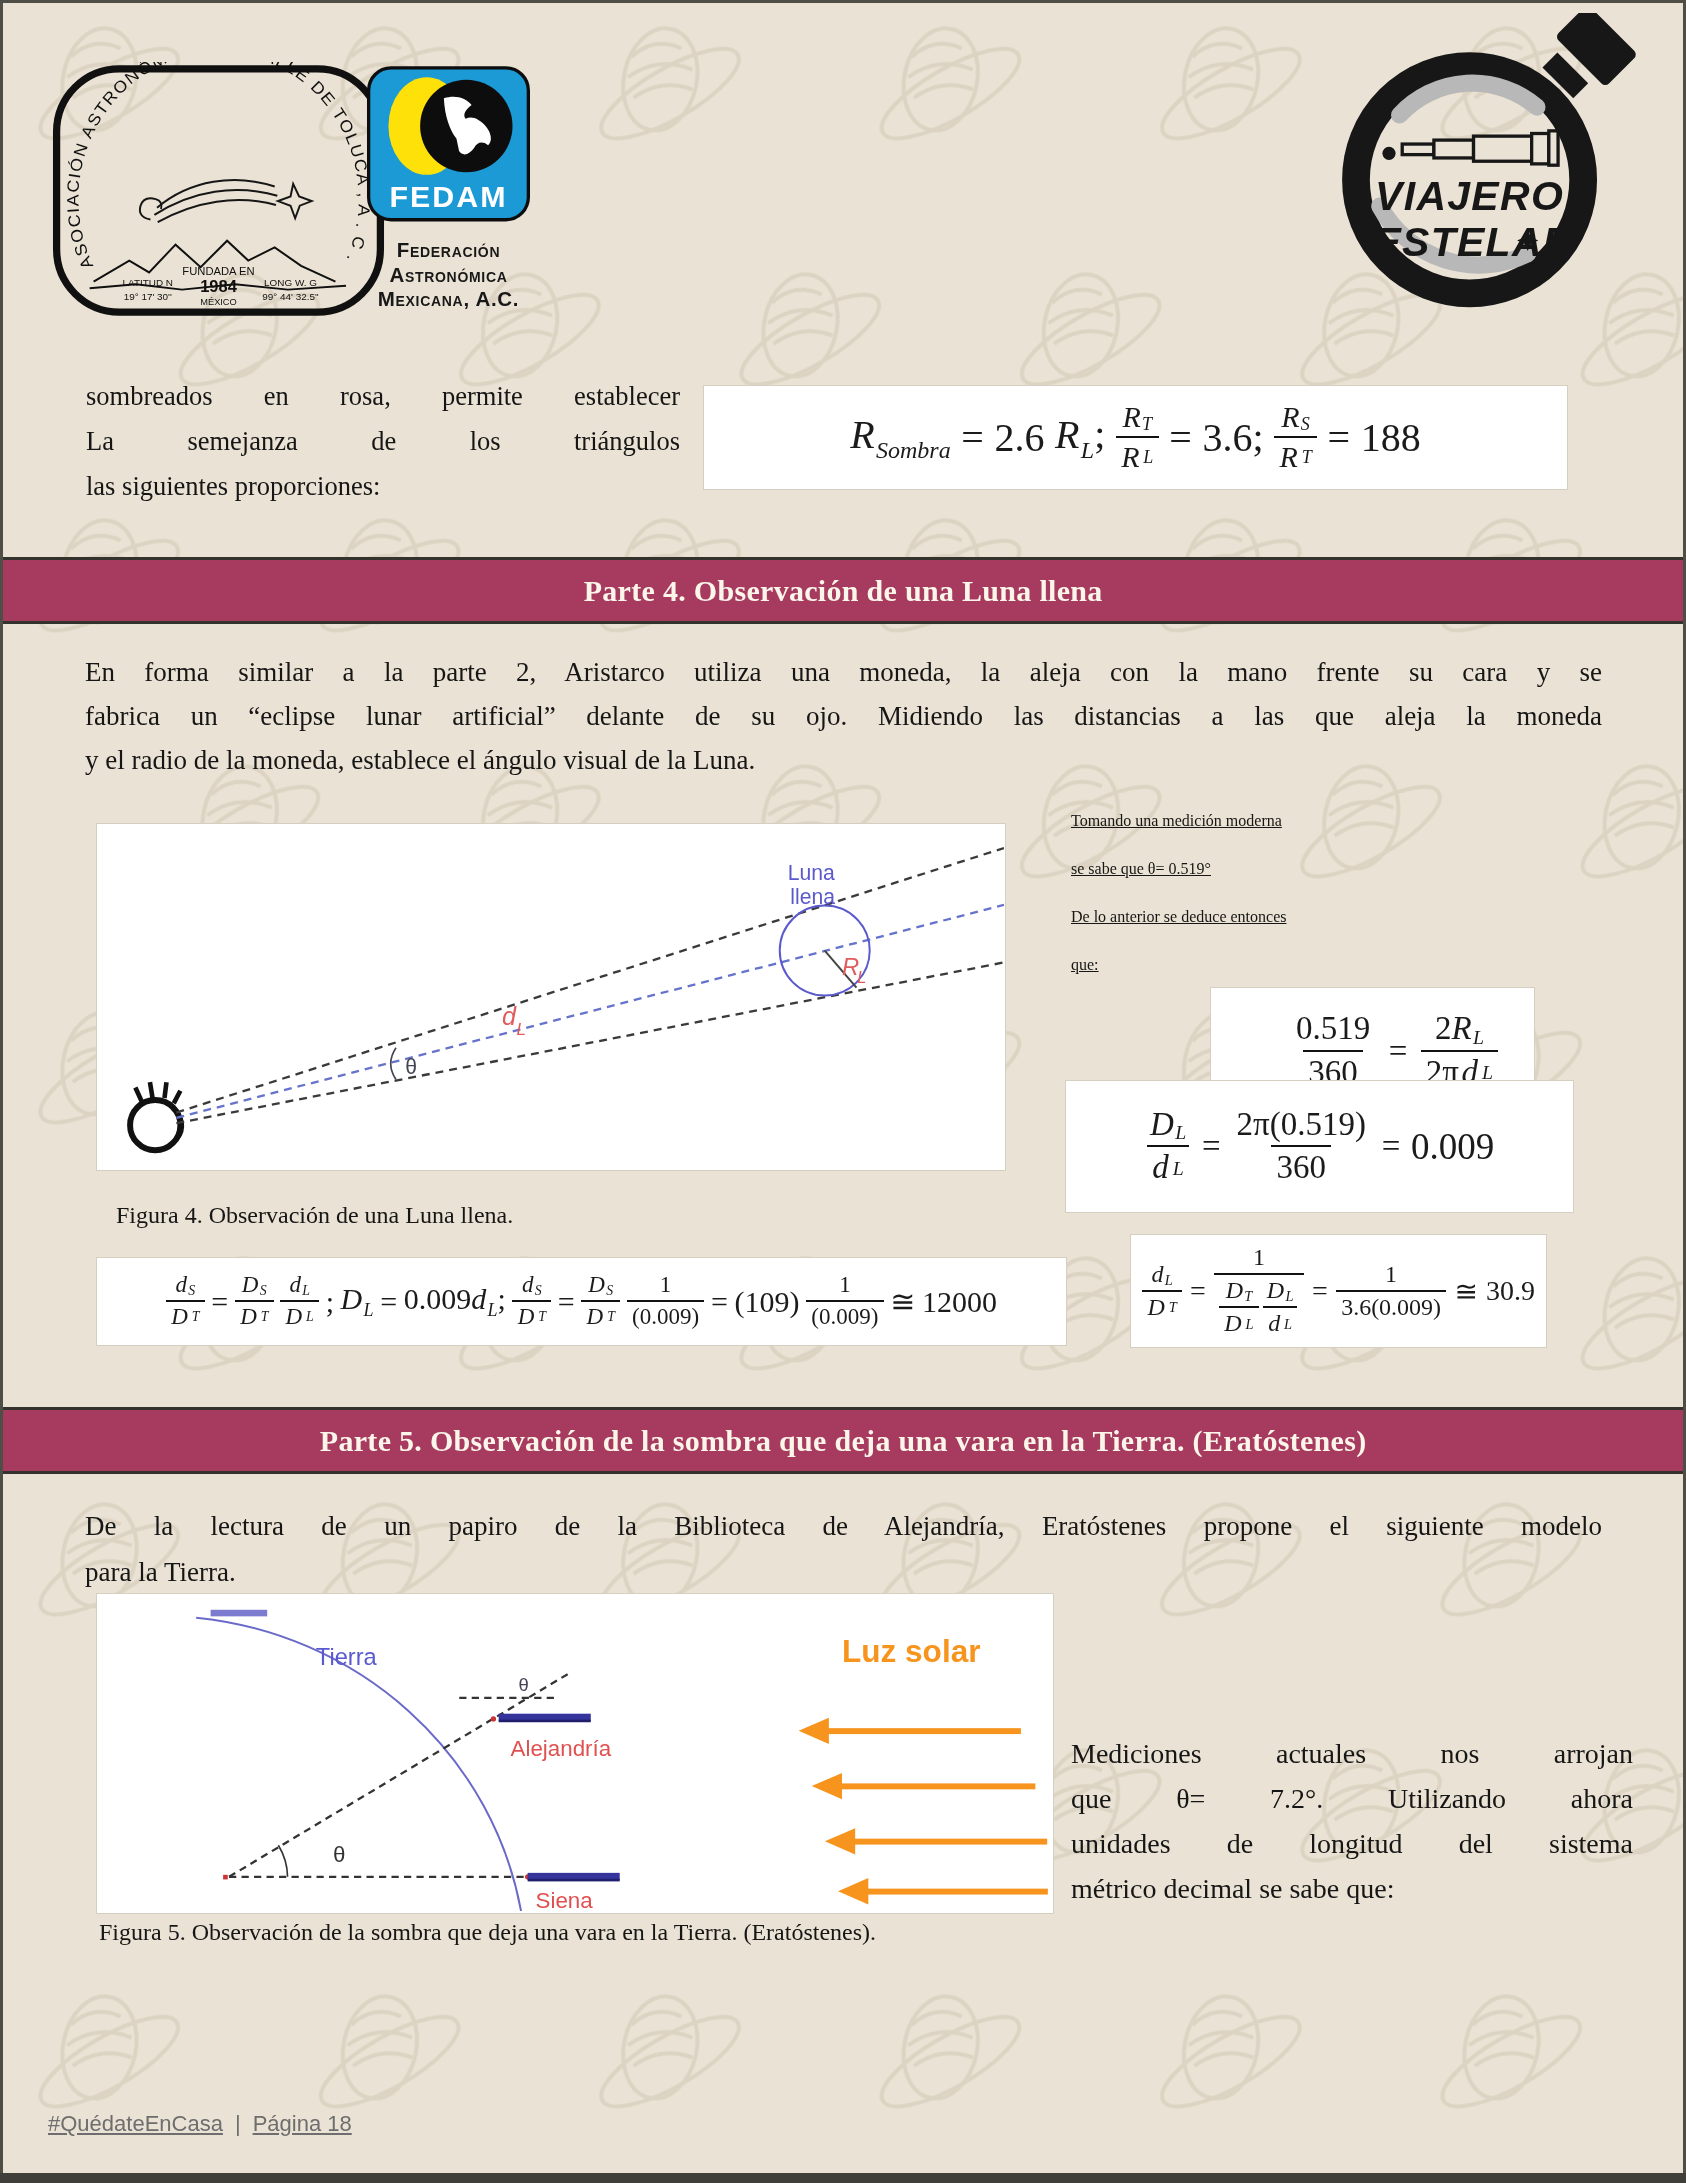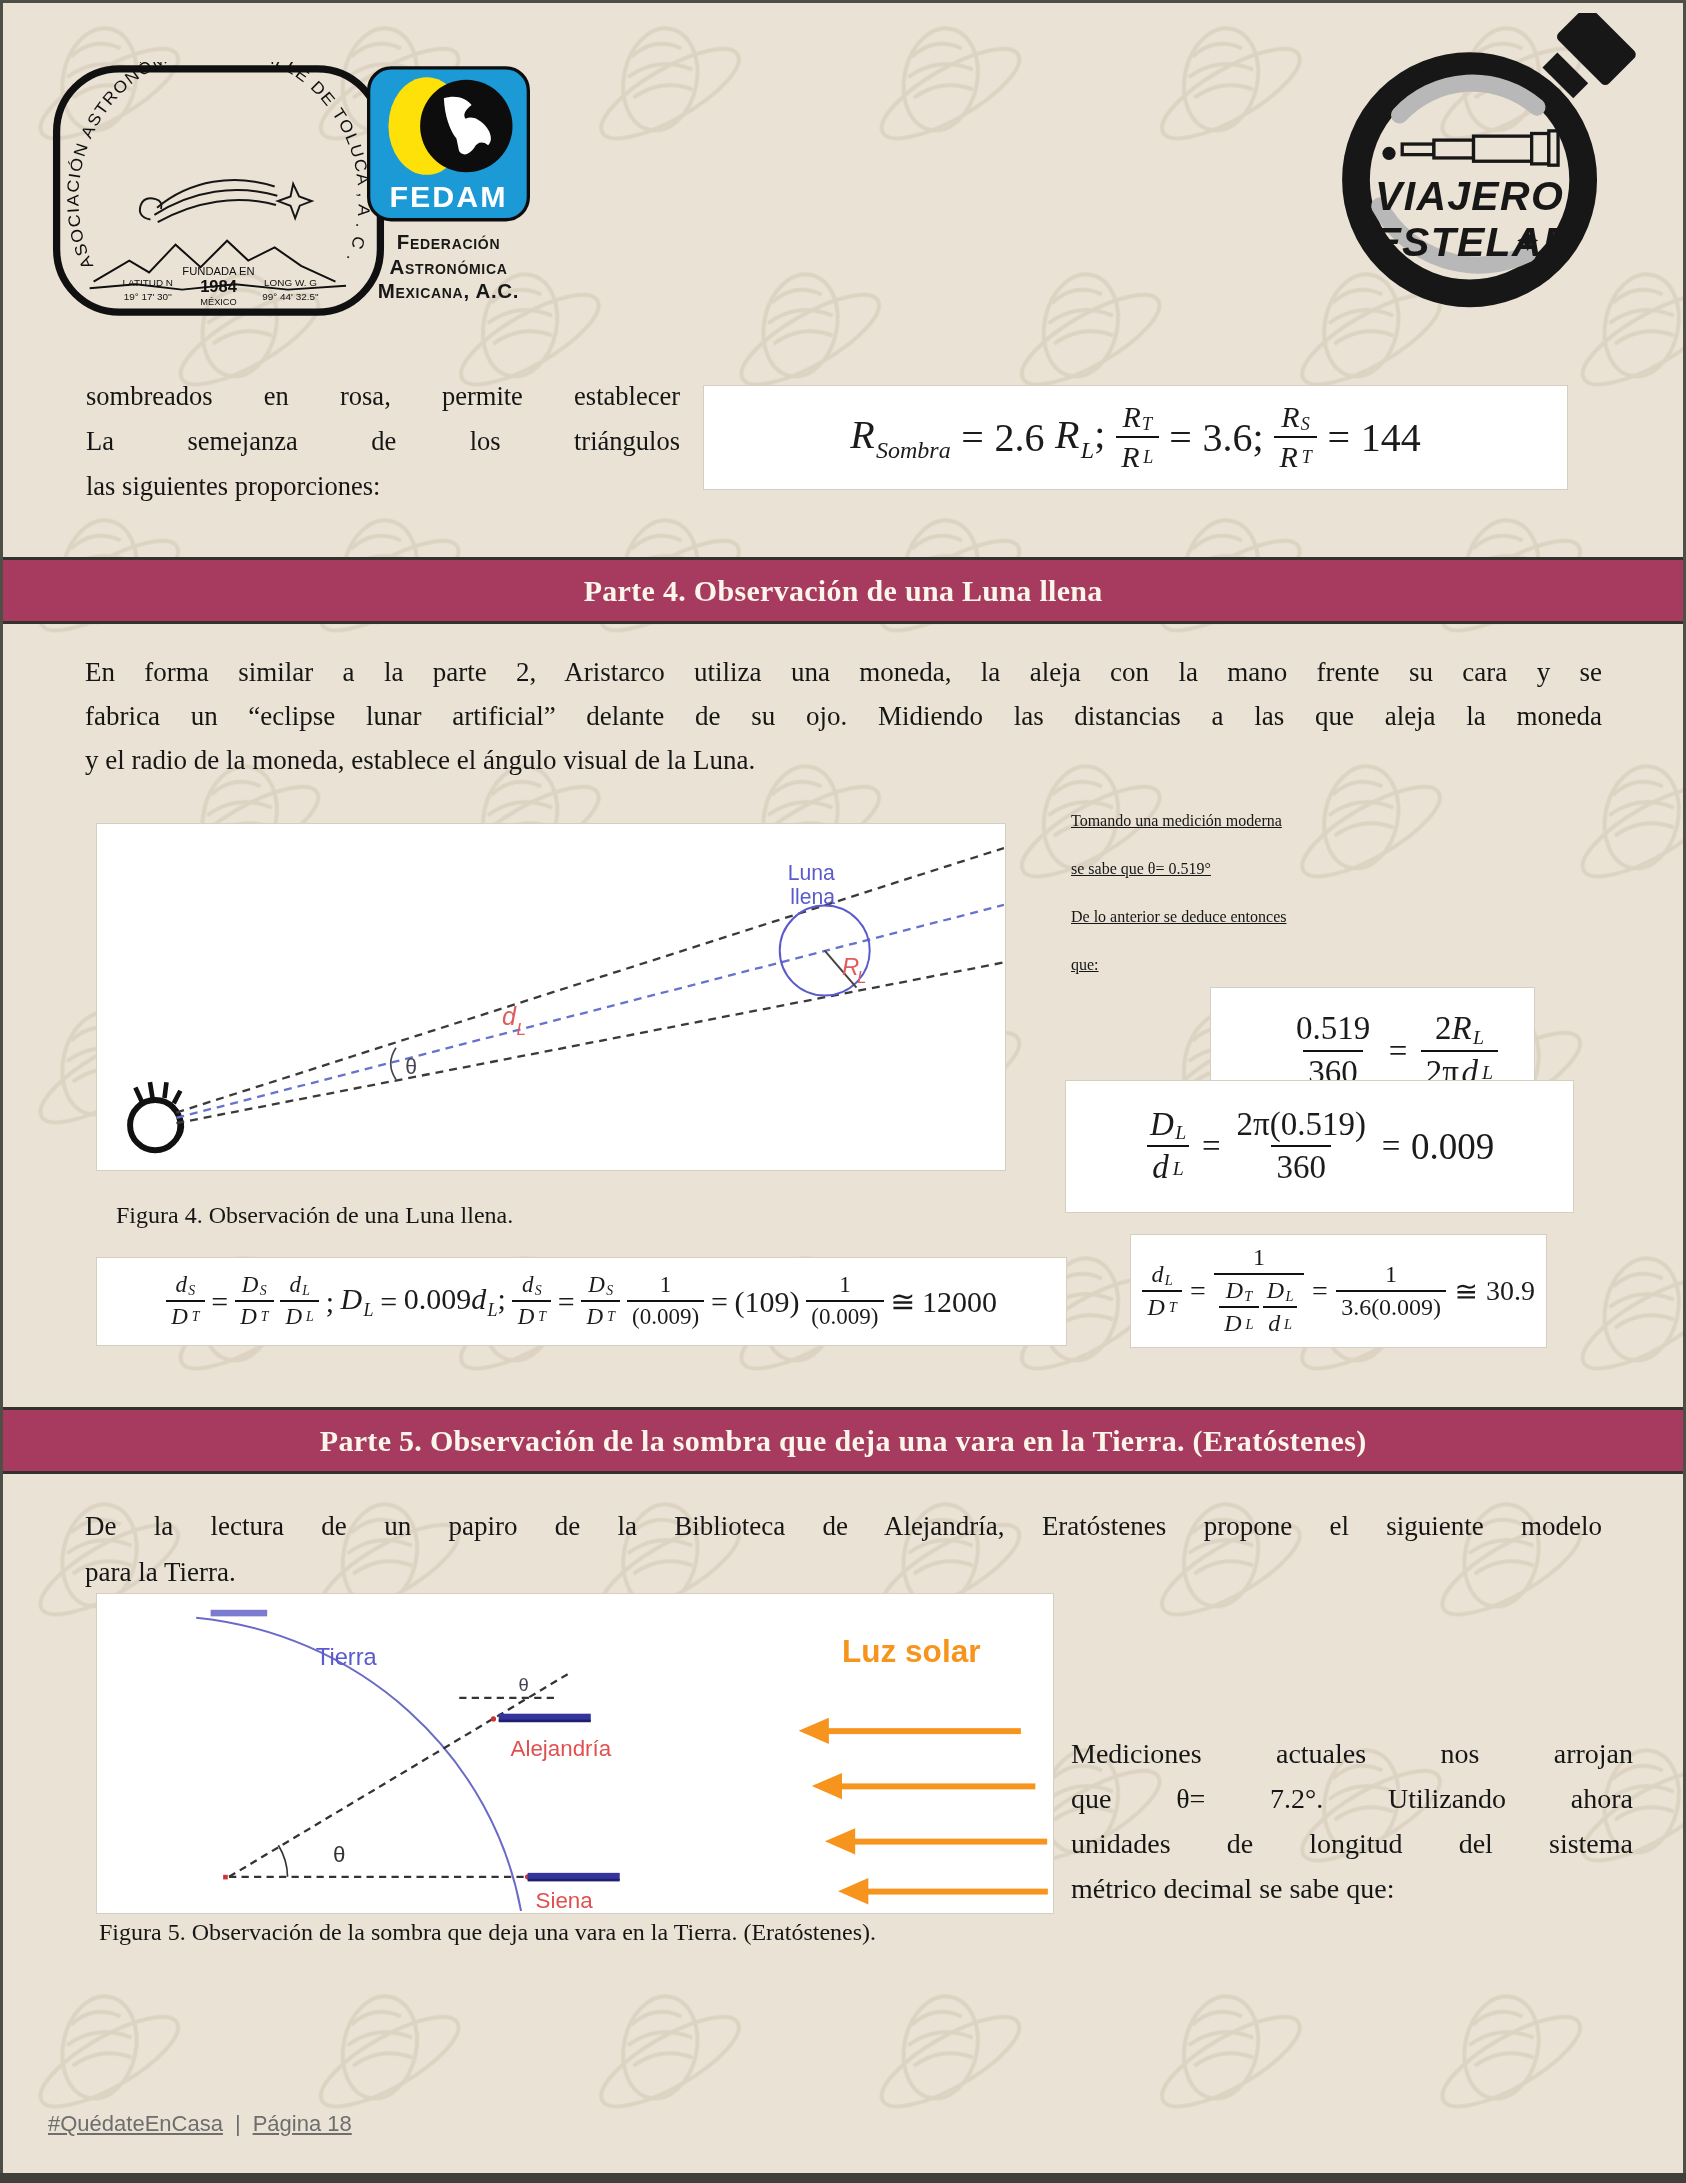--- a/index.html
+++ b/index.html
@@ -150,21 +150,21 @@
 </div>
 
 <div class="blk" style="left:366px;top:65px;width:165px;height:238px;">
   <svg width="165" height="159" viewBox="0 0 250 240">
     <rect x="4" y="4" width="242" height="230" rx="34" fill="#1b9ad6" stroke="#0d0d0d" stroke-width="5"></rect>
     <ellipse cx="92" cy="92" rx="58" ry="74" fill="#ffe10a"></ellipse>
     <circle cx="152" cy="92" r="70" fill="#0d0d0d"></circle>
     <path d="M 118 50 C 136 44 152 50 160 60 C 151 67 146 74 151 81 C 160 76 172 81 182 93 C 190 103 192 115 185 121 C 176 114 168 117 164 125 C 157 135 147 139 141 130 L 137 111 C 127 99 119 76 118 50 Z" fill="#ffffff"></path>
     <text x="125" y="215" font-size="46" font-weight="bold" fill="#ffffff" text-anchor="middle" letter-spacing="3">FEDAM</text>
   </svg>
-  <div class="fedam-caption" style="margin-top:4px;">
+  <div class="fedam-caption" style="margin-top:12px;">
     <div>Federación</div>
     <div>Astronómica</div>
     <div>Mexicana, A.C.</div>
   </div>
 </div>
 
 <div class="blk" style="left:1319px;top:13.2px;width:317px;height:311px;">
   <svg width="317" height="311" viewBox="0 0 480 470">
     <g fill="#171717">
       <rect x="340" y="78" width="66" height="32" transform="rotate(45 373 94)"></rect>
@@ -218,21 +218,21 @@
     <span class="num">
         <span class="v">R</span>
         <span class="sub">S</span>
       </span>
     <span class="den">
         <span class="v">R</span>
         <span class="sub">T</span>
       </span>
   </span>
   <span class="op">=</span>
-  <span class="mf">144</span>
+  <span class="mf">188</span>
 </div>
 
 <div class="banner" style="top:557px;height:61px;">
   <span class="t">Parte 4. Observación de una Luna llena</span>
 </div>
 
 <div class="blk bodytext" style="left:85px;top:650px;width:1517px;">
   <div class="jline">En forma similar a la parte 2, Aristarco utiliza una moneda, la aleja con la mano frente su cara y se</div>
   <div class="jline">fabrica un “eclipse lunar artificial” delante de su ojo. Midiendo las distancias a las que aleja la moneda</div>
   <div>y el radio de la moneda, establece el ángulo visual de la Luna.</div>

